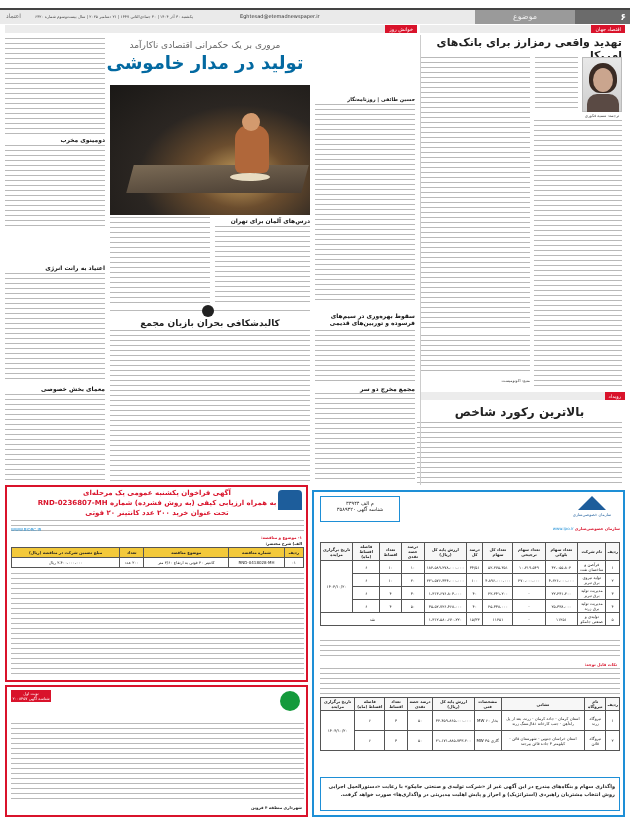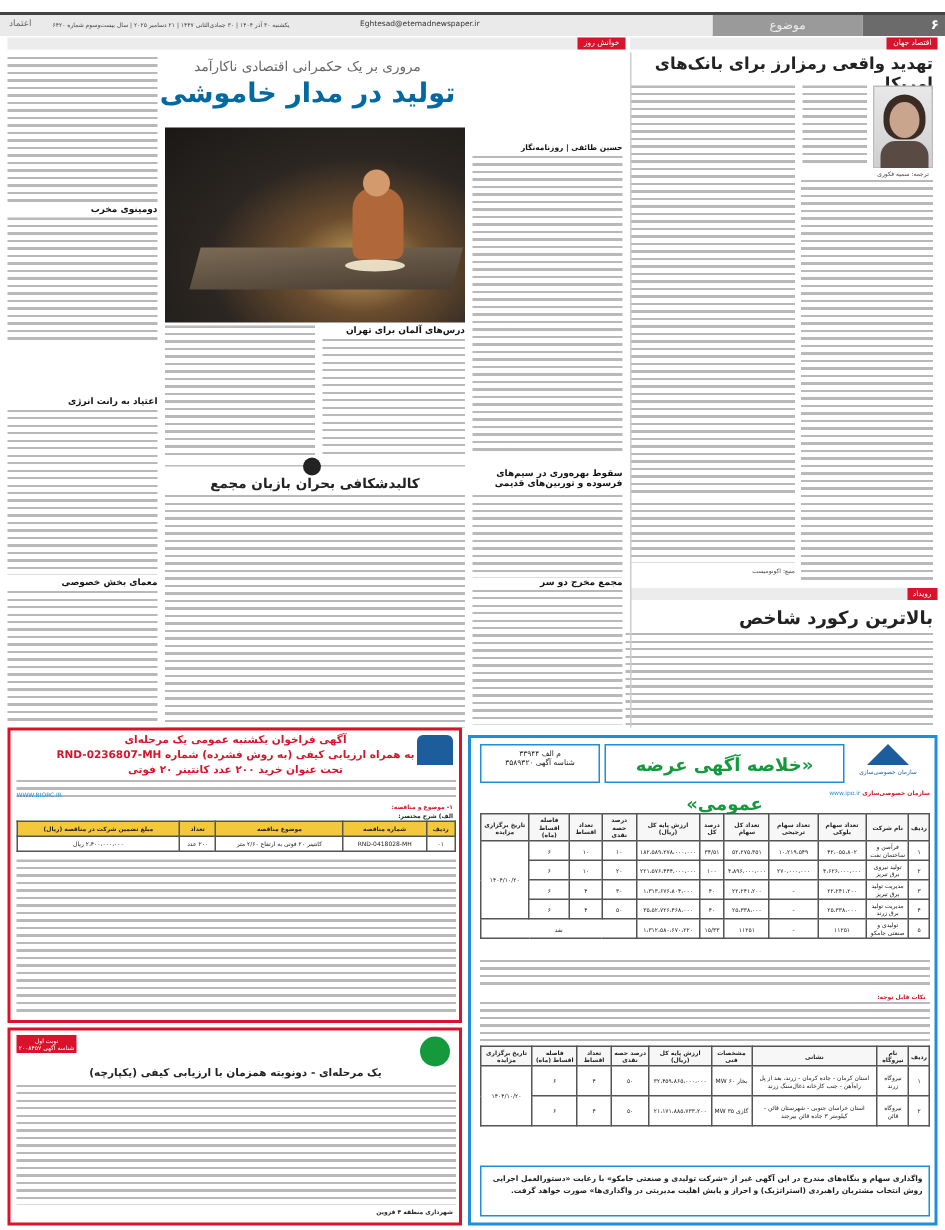--- a/index.html
+++ b/index.html
@@ -26,21 +26,21 @@
   .photo-c{left:110px;top:85px;width:200px;height:130px;background:radial-gradient(ellipse at 65% 70%,#c9a15e 0,#6b4d2e 25%,#2b2622 55%,#1a1816 100%);}
   .photo-c .bench{position:absolute;left:20px;top:80px;width:175px;height:28px;background:linear-gradient(175deg,#7a6a55,#4a3e33);transform:skewX(-15deg);}
   .photo-c .glow{position:absolute;left:120px;top:88px;width:40px;height:8px;border-radius:50%;background:#fff5d8;opacity:.85;}
   .photo-c .man{position:absolute;left:125px;top:40px;width:34px;height:48px;border-radius:14px 14px 6px 6px;background:#b0673a;}
   .photo-c .head{position:absolute;left:132px;top:28px;width:18px;height:18px;border-radius:50%;background:#d39a6e;}
   .byline{font-size:5px;font-weight:bold;color:#111;}
   .subhead{font-size:6px;font-weight:bold;color:#111;}
   .box-title{left:110px;top:318px;width:310px;text-align:center;font-size:9px;font-weight:bold;}
   .divider{background:#bbb;height:1px;}
   .vdiv{background:#ccc;width:1px;}
-  .headline-r2{right:8px;top:405px;width:205px;text-align:right;font-size:12px;font-weight:bold;}
+  .headline-r2{right:8px;top:405px;width:205px;text-align:center;font-size:12px;font-weight:bold;}
   .ad-box{border:2px solid #1e8fd6;}
   .ad-inner{border:1px solid #1e8fd6;}
   .ad-green{color:#149a3c;font-weight:bold;}
   .ad-red{color:#d9132b;font-weight:bold;}
   table.adt{border-collapse:collapse;font-size:4px;width:100%;}
   table.adt td,table.adt th{border:1px solid #555;text-align:center;padding:1px;height:10px;}
   table.adt th{background:#f7f7f7;font-weight:bold;}
   .yellow-th th{background:#f3c93b !important;}
   .logo-tri{width:0;height:0;border-left:14px solid transparent;border-right:14px solid transparent;border-bottom:14px solid #1d5d9b;}
 </style>
@@ -115,21 +115,20 @@
 <div class="abs divider" style="left:110px;top:310px;width:200px;"></div>
 <div class="abs" style="left:202px;top:305px;width:12px;height:12px;border-radius:50%;background:#222;"></div>
 <div class="abs box-title" style="left:110px;width:200px;">کالبدشکافی بحران بازبان مجمع</div>
 <div class="abs lines" style="left:110px;top:330px;width:200px;height:155px;"></div>
 
 <div class="abs ad-box" style="left:312px;top:490px;width:313px;height:327px;">
   <div class="abs" style="right:6px;top:4px;width:50px;height:32px;text-align:center;">
     <div class="logo-tri" style="margin:0 auto;"></div>
     <div style="font-size:4px;color:#1d5d9b;margin-top:2px;">سازمان خصوصی‌سازی</div>
   </div>
-  <div class="abs ad-inner ad-green" style="right:60px;top:4px;width:160px;height:26px;font-size:12px;text-align:center;line-height:26px;">«خلاصه آگهی عرضه عمومی»</div>
   <div class="abs ad-inner" style="left:6px;top:4px;width:80px;height:26px;font-size:5px;text-align:center;padding-top:3px;">
     <div>م الف ۳۳۹۴۴</div>
     <div>شناسه آگهی ۳۵۸۹۳۲۰</div>
   </div>
   <div class="abs caption" style="left:6px;top:34px;width:300px;font-size:4px;color:#222;">
     <span class="ad-red">سازمان خصوصی‌سازی</span>
     <span style="color:#1e8fd6;">www.ipo.ir</span>
   </div>
   <div class="abs" style="left:6px;top:50px;width:300px;">
     <table class="adt">
@@ -284,16 +283,15 @@
   </div>
   <div class="abs lines" style="left:4px;top:86px;width:293px;height:105px;"></div>
 </div>
 
 <div class="abs ad-box" style="left:5px;top:685px;width:303px;height:132px;border-color:#d9132b;">
   <div class="abs" style="right:6px;top:4px;width:20px;height:20px;border-radius:50%;background:#149a3c;"></div>
   <div class="abs" style="left:4px;top:3px;width:40px;font-size:4px;background:#d9132b;color:#fff;text-align:center;padding:1px;">
     <div>نوبت اول</div>
     <div>شناسه آگهی ۲۰۰۸۴۵۷</div>
   </div>
-  <div class="abs" style="left:20px;top:24px;width:260px;text-align:center;font-size:7px;font-weight:bold;">یک مرحله‌ای - دونوبته همزمان با ارزیابی کیفی (یکپارچه)</div>
   <div class="abs lines" style="left:4px;top:36px;width:293px;height:80px;"></div>
   <div class="abs" style="right:4px;top:118px;font-size:4px;font-weight:bold;">شهرداری منطقه ۴ قزوین</div>
 </div>
 
 </body></html>

